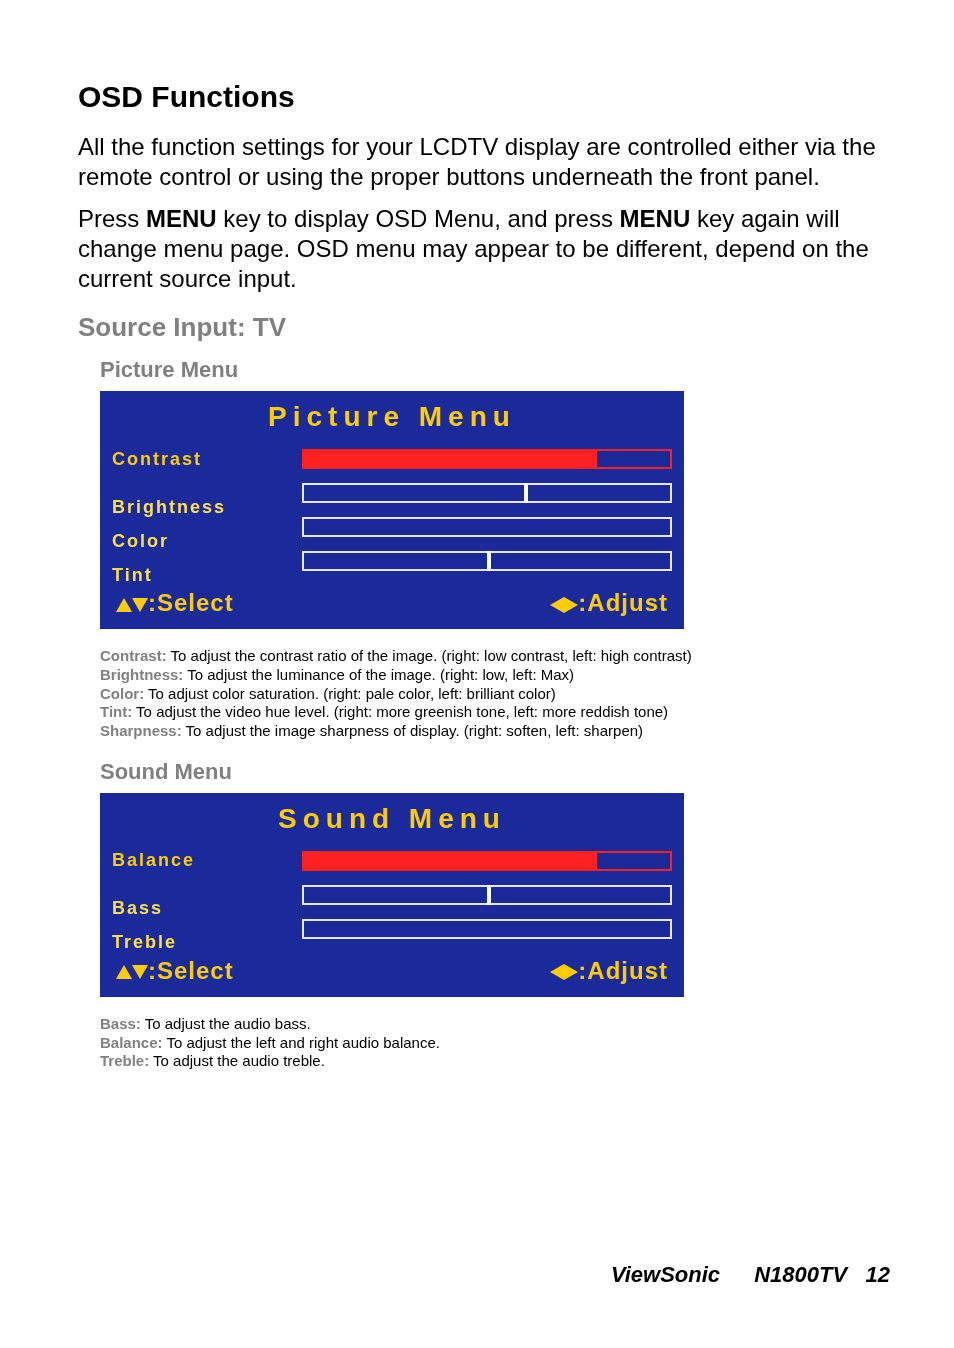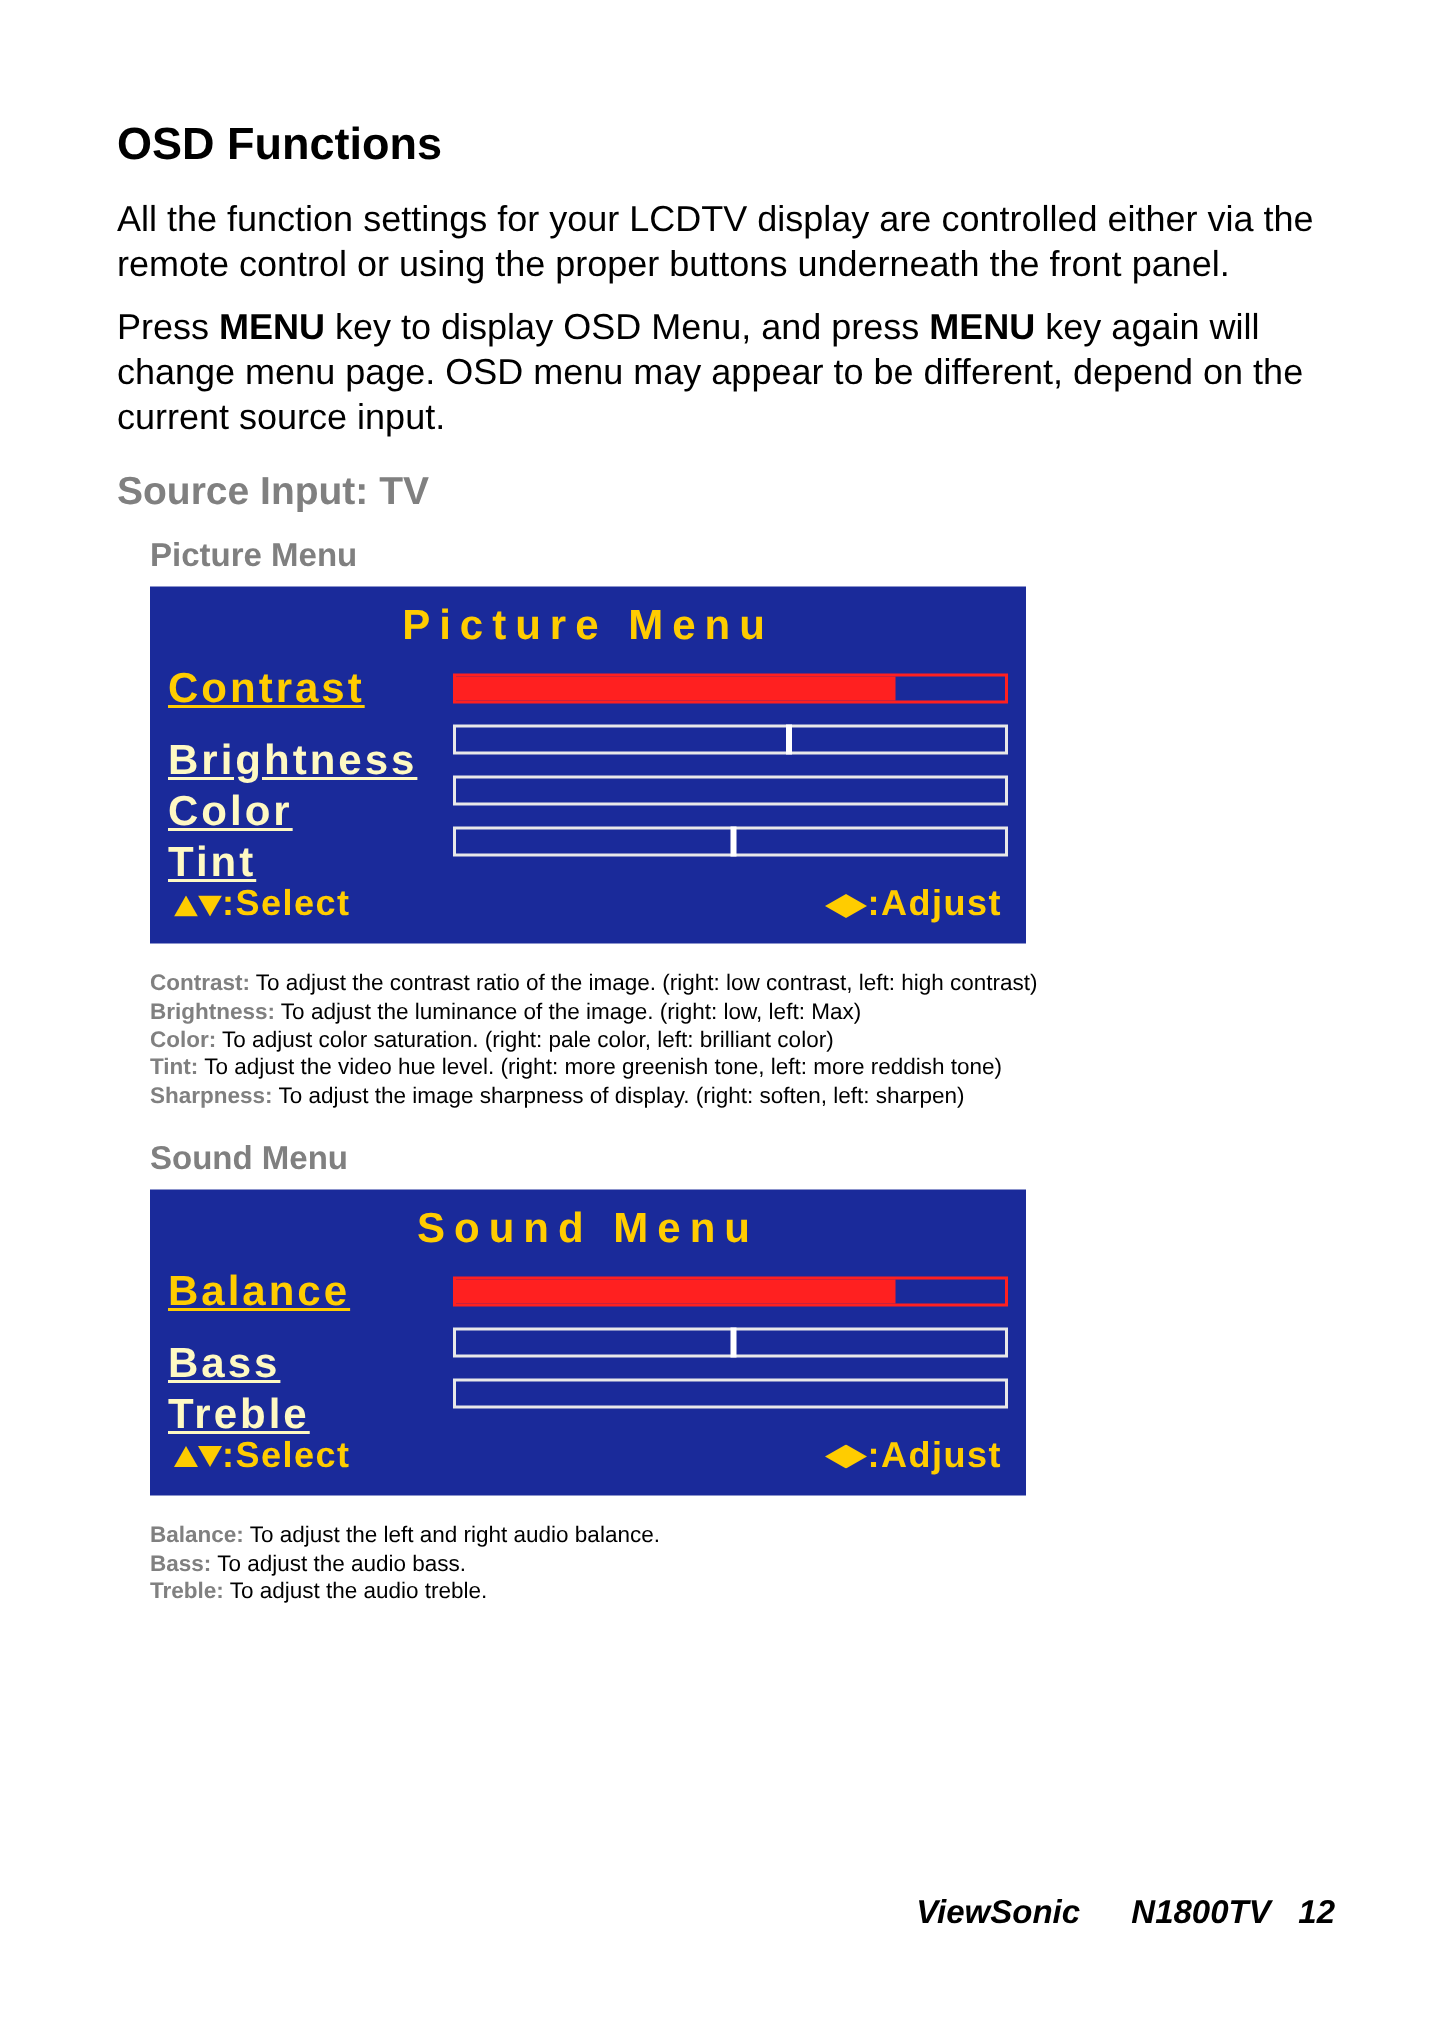--- a/index.html
+++ b/index.html
@@ -54,28 +54,27 @@
     margin: 6px 0 10px 0;
   }
   .osd-row {
     display: flex;
     align-items: center;
     margin: 2px 0;
     height: 32px;
   }
   .osd-row-label {
     width: 190px;
-    font-size: 28px;
+    font-size: 18px;
     font-weight: bold;
     letter-spacing: 2px;
     flex-shrink: 0;
-    text-decoration: underline;
   }
   .osd-row-label.sel { color: #ffcc00; }
-  .osd-row-label.norm { color: #fef9c3; margin-top: 28px; }
+  .osd-row-label.norm { color: #fde047; margin-top: 28px; }
   .osd-bar {
     flex: 1;
     height: 20px;
     position: relative;
     border: 2px solid #e8e8e8;
     box-sizing: border-box;
   }
   .osd-bar.sel { border-color: #ff2020; background: #1a2a9a; }
   .osd-bar-fill {
     position: absolute;
@@ -223,22 +222,22 @@
         <svg class="tri" width="14" height="16">
             <polygon points="14,0 14,16 0,8" fill="#ffcc00"></polygon>
           </svg><svg class="tri" width="14" height="16">
             <polygon points="0,0 14,8 0,16" fill="#ffcc00"></polygon>
           </svg><span>:Adjust</span>
       </span>
     </div>
   </div>
 
   <div class="desc-block">
+      <div><span class="desc-label">Bass:</span><span> To adjust the audio bass.</span></div>
       <div><span class="desc-label">Balance:</span><span> To adjust the left and right audio balance.</span></div>
-      <div><span class="desc-label">Bass:</span><span> To adjust the audio bass.</span></div>
       <div><span class="desc-label">Treble:</span><span> To adjust the audio treble.</span></div>
     </div>
 
   <div class="footer">
     <span class="brand">ViewSonic</span>
     <span>N1800TV</span>&nbsp;&nbsp;&nbsp;<span>12</span>
   </div>
 
 </div>
 

